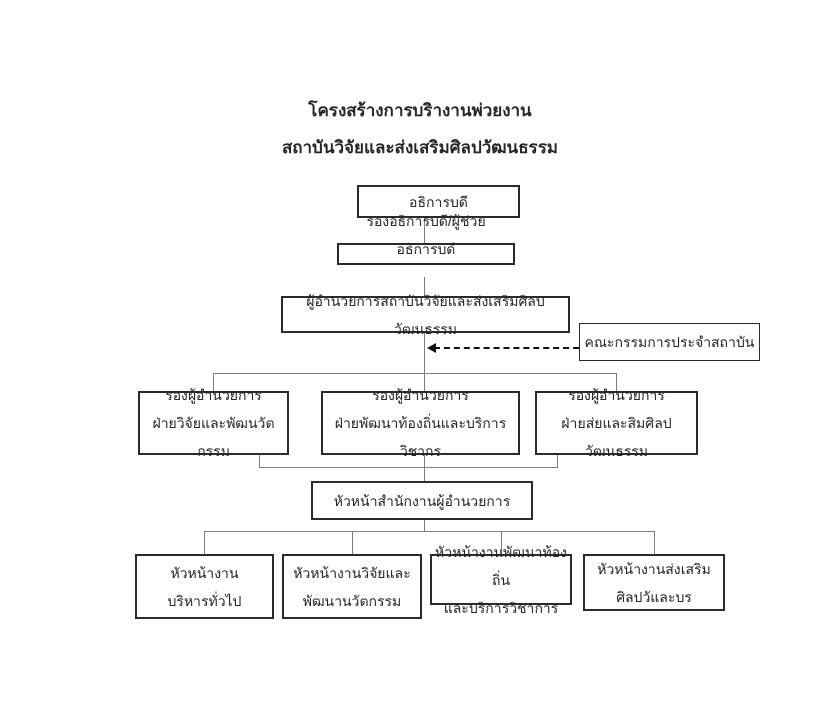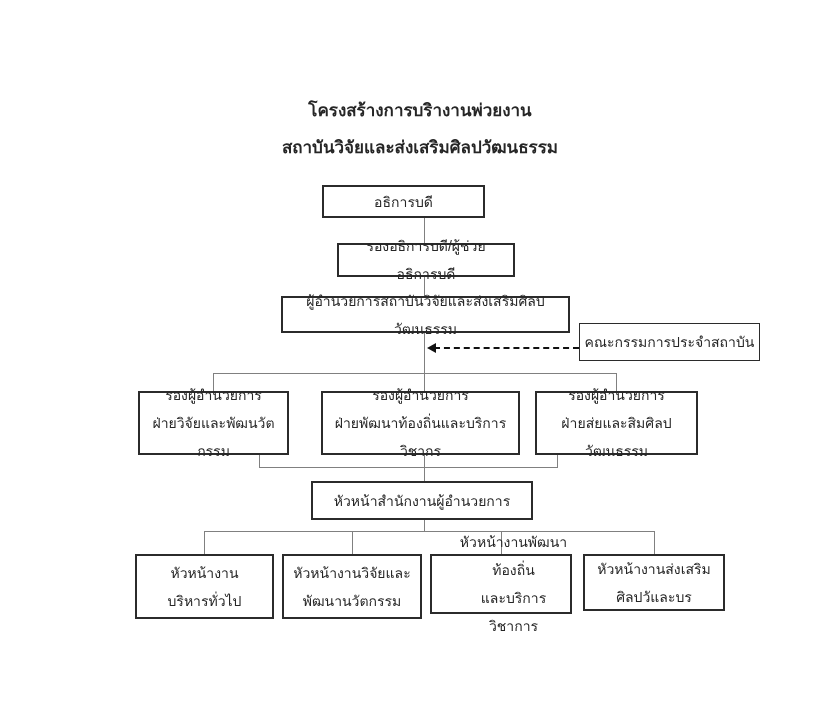--- a/index.html
+++ b/index.html
@@ -84,27 +84,27 @@
 </head>
 <body>
 
 <div class="page">
 
   <div class="chart-title">
     <div>โครงสร้างการบริางานพ่วยงาน</div>
     <div>สถาบันวิจัยและส่งเสริมศิลปวัฒนธรรม</div>
   </div>
 
-  <div class="node" style="left:322px;top:185px;width:163px;height:33px;">
+  <div class="node" style="left:357px;top:185px;width:163px;height:33px;">
     <span>อธิการบดี</span>
   </div>
 
   <div class="v-line" style="left:424px;top:218px;height:25px;"></div>
 
-  <div class="node" style="left:337px;top:243px;width:178px;height:34px;">
+  <div class="node" style="left:337px;top:243px;width:178px;height:22px;justify-content:flex-end;">
     <span>รองอธิการบดี/ผู้ช่วยอธิการบดี</span>
   </div>
 
   <div class="v-line" style="left:424px;top:277px;height:19px;"></div>
 
   <div class="node" style="left:281px;top:296px;width:289px;height:37px;align-items:center;">
     <span>ผู้อำนวยการสถาบันวิจัยและส่งเสริมศิลปวัฒนธรรม</span>
   </div>
 
   <div class="v-line" style="left:424px;top:333px;height:40px;"></div>
@@ -157,21 +157,21 @@
   <div class="node" style="left:135px;top:554px;width:139px;height:65px;">
     <span>หัวหน้างาน</span>
     <span>บริหารทั่วไป</span>
   </div>
 
   <div class="node" style="left:282px;top:554px;width:140px;height:65px;">
     <span>หัวหน้างานวิจัยและ</span>
     <span>พัฒนานวัตกรรม</span>
   </div>
 
-  <div class="node" style="left:430px;top:554px;width:142px;height:60px;padding-left:25px;">
+  <div class="node" style="left:430px;top:554px;width:142px;height:51px;">
     <span>หัวหน้างานพัฒนาท้องถิ่น</span>
     <span>และบริการวิชาการ</span>
   </div>
 
   <div class="node" style="left:583px;top:554px;width:142px;height:57px;">
     <span>หัวหน้างานส่งเสริม</span>
     <span>ศิลปวัและบร</span>
   </div>
 
 </div>

